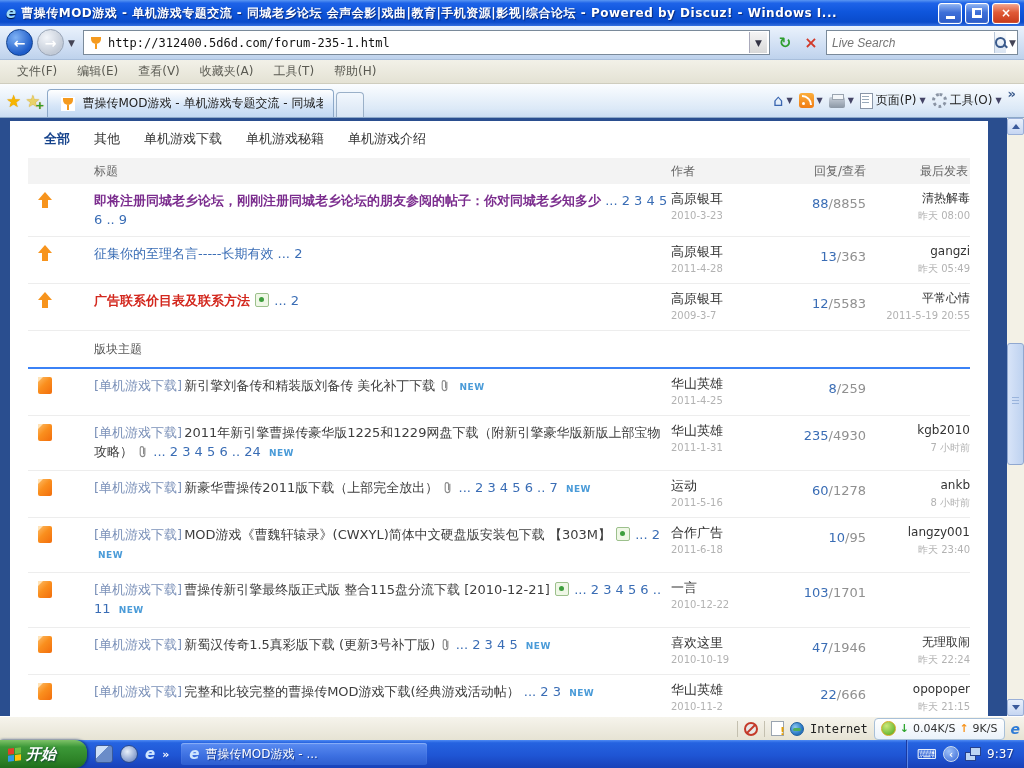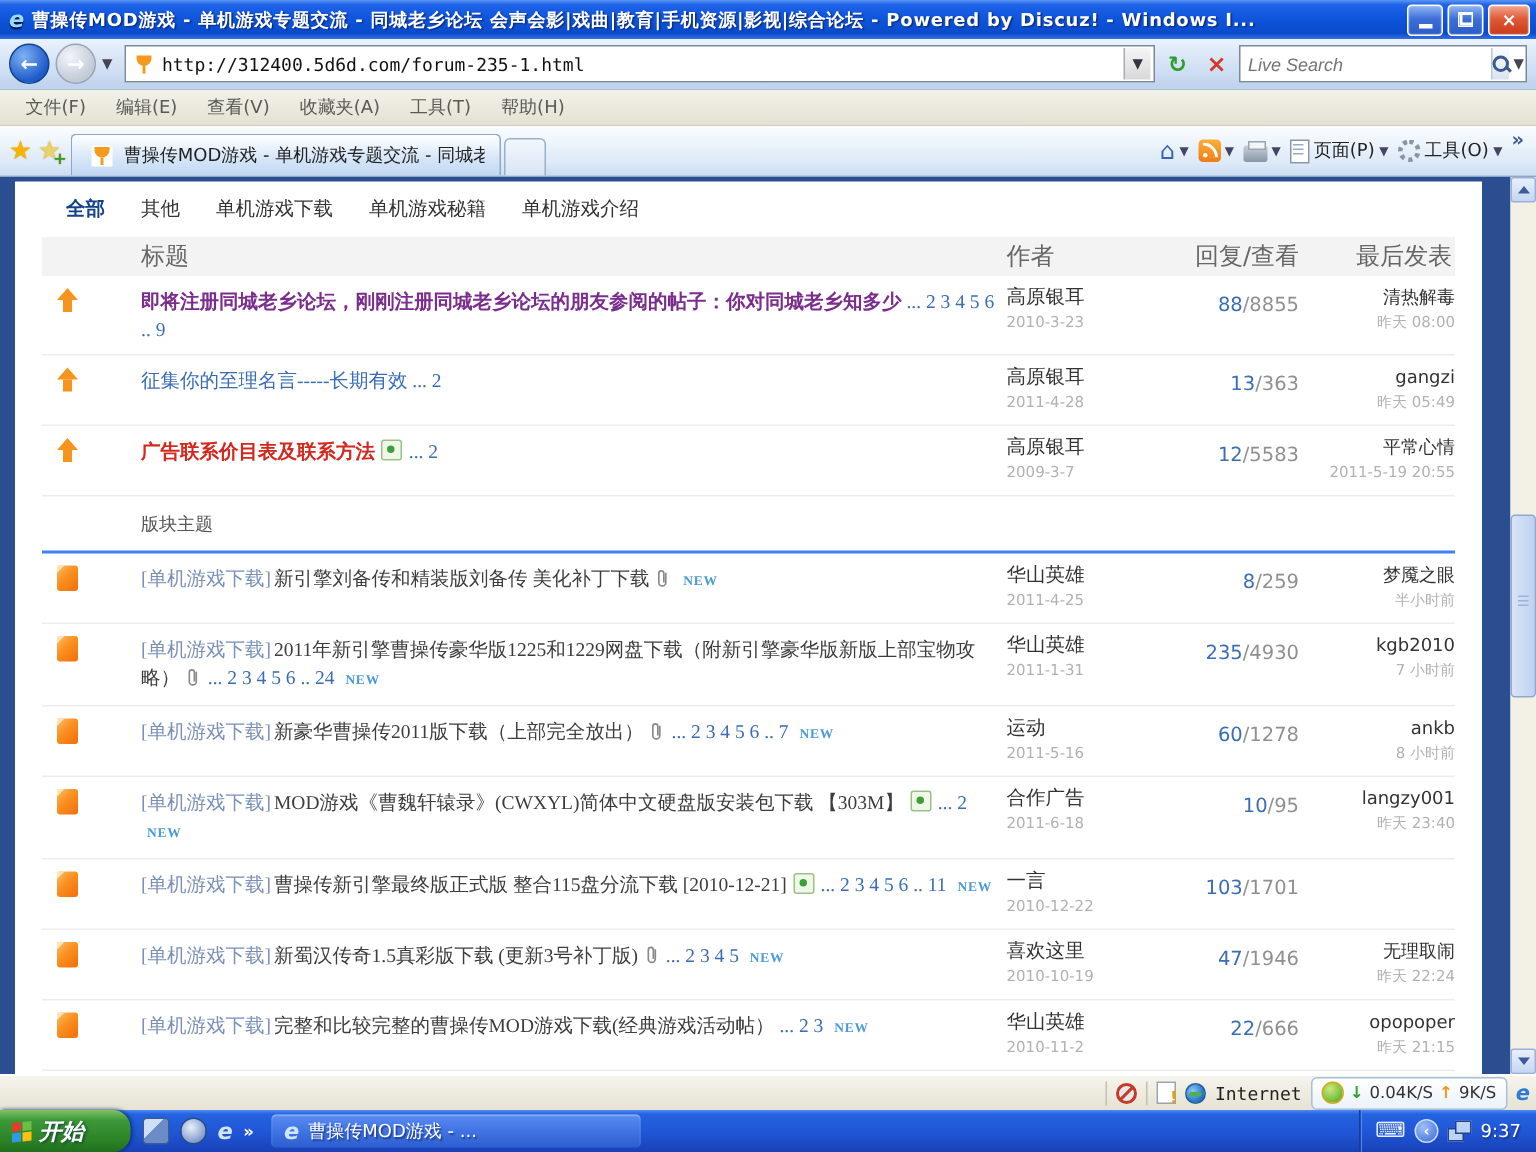--- a/index.html
+++ b/index.html
@@ -76,27 +76,27 @@
   .chevron2{color:#3A5A8C;font-weight:bold;font-size:13px;align-self:flex-start;margin-top:2px;}
 
   
   #page{top:118px;height:598px;width:1007px;background:#fff;
     border-left:10px solid #2A4E8F;border-right:19px solid #2A4E8F;border-top:3px solid #2A4E8F;overflow:hidden;}
   #filters{display:flex;gap:24px;padding:9px 0 4px 34px;font-size:13px;}
   .filter{color:#333;}
   .filter.active{color:#15428B;font-weight:bold;}
   .ftable{margin:6px 18px 0 18px;font-size:13px;}
   .grid{display:grid;grid-template-columns:58px 585px 105px 90px 104px;}
-  .thead{background:#F3F3F3;color:#666;height:26px;line-height:26px;font-size:16px;}
+  .thead{background:#F3F3F3;color:#666;height:26px;line-height:26px;font-size:12px;}
   .thead .h-title{padding-left:8px;}
   .thead .h-replies{text-align:right;}
   .thead .h-last{text-align:right;padding-right:2px;}
   .row{padding:7px 0;border-bottom:1px solid #EDEDED;align-items:flex-start;}
   .cell-icon{display:flex;justify-content:flex-start;padding-left:10px;padding-top:1px;}
-  .cell-title{padding-left:8px;line-height:19px;color:#333;font-family:Liberation Serif, serif;}
+  .cell-title{padding-left:8px;line-height:19px;color:#333;}
   .cell-author{font-size:13px;color:#333;line-height:15px;}
   .cell-replies{text-align:right;line-height:17px;padding-top:4px;}
   .cell-last{text-align:right;line-height:15px;}
   .a-date,.l-time{font-size:10px;color:#B2B2B2;margin-top:2px;}
   .l-name{font-size:12px;color:#333;}
   .r-num{color:#3A6DB5;}
   .r-sep,.r-views{color:#909090;}
   .tag{color:#7A90B8;margin-right:2px;}
   .t-blue{color:#3A6DB5;}
   .t-dark{color:#3D3D3D;}
@@ -364,24 +364,20 @@
       
       <span class="newtag">NEW</span>
     </div>
     <div class="cell-author">
       <div class="a-name">华山英雄</div>
       <div class="a-date">2011-4-25</div>
     </div>
     <div class="cell-replies">
       <span class="r-num">8</span><span class="r-sep">/</span><span class="r-views">259</span>
     </div>
-    <div class="cell-last">
-      <div class="l-name">梦魇之眼</div>
-      <div class="l-time">半小时前</div>
-    </div>
   </div>
         <div class="grid row">
     <div class="cell-icon">
             <span class="row-icon folder-ic"></span>
           </div>
     <div class="cell-title">
       <span class="tag">[单机游戏下载]</span><span class="t-link t-dark">2011年新引擎曹操传豪华版1225和1229网盘下载（附新引擎豪华版新版上部宝物攻略）</span>
       <span class="clip-ic"><svg width="10" height="13" viewBox="0 0 10 14">
                 <path d="M7 3v7a2.5 2.5 0 0 1-5 0V3.5a1.8 1.8 0 0 1 3.6 0V10" fill="none" stroke="#8A8A8A" stroke-width="1.2"></path>
               </svg></span>

